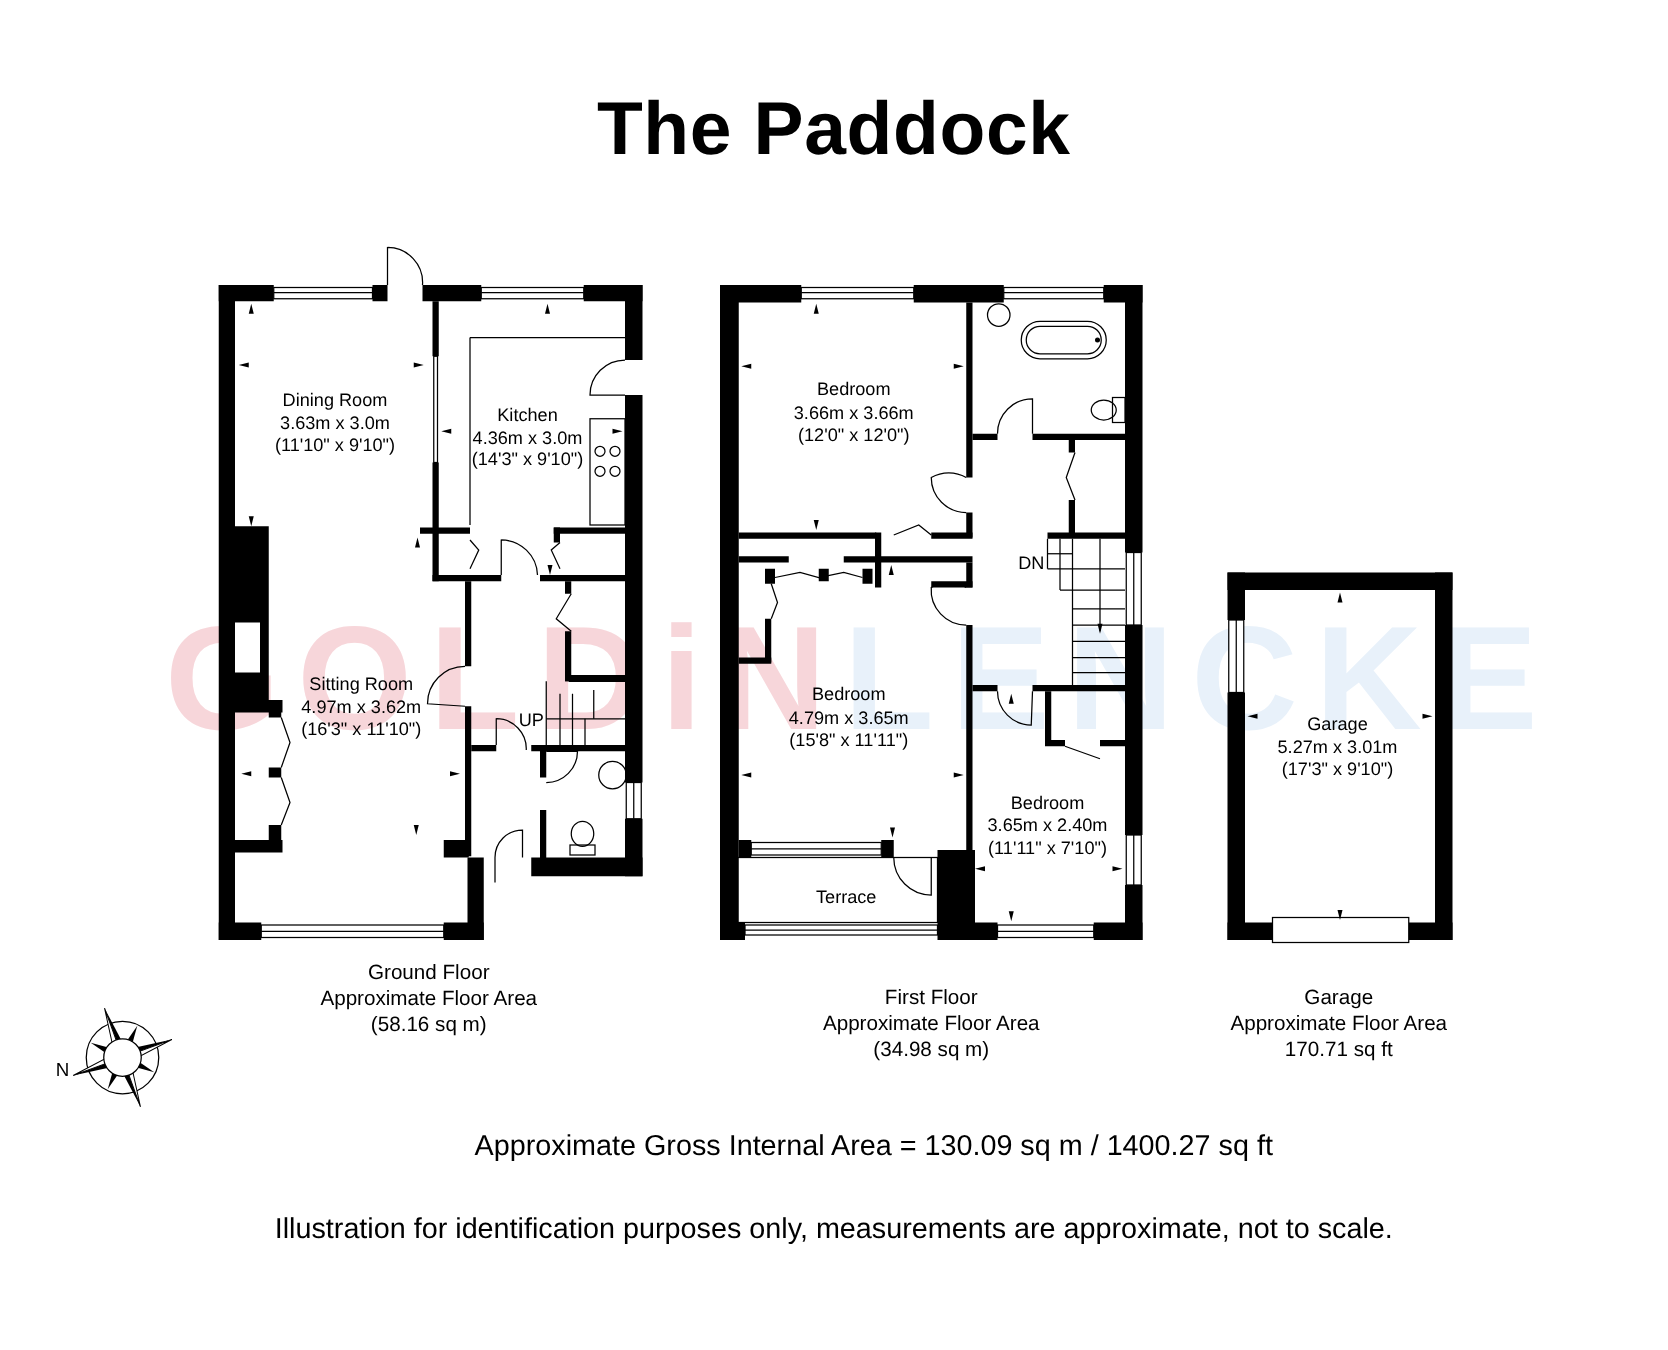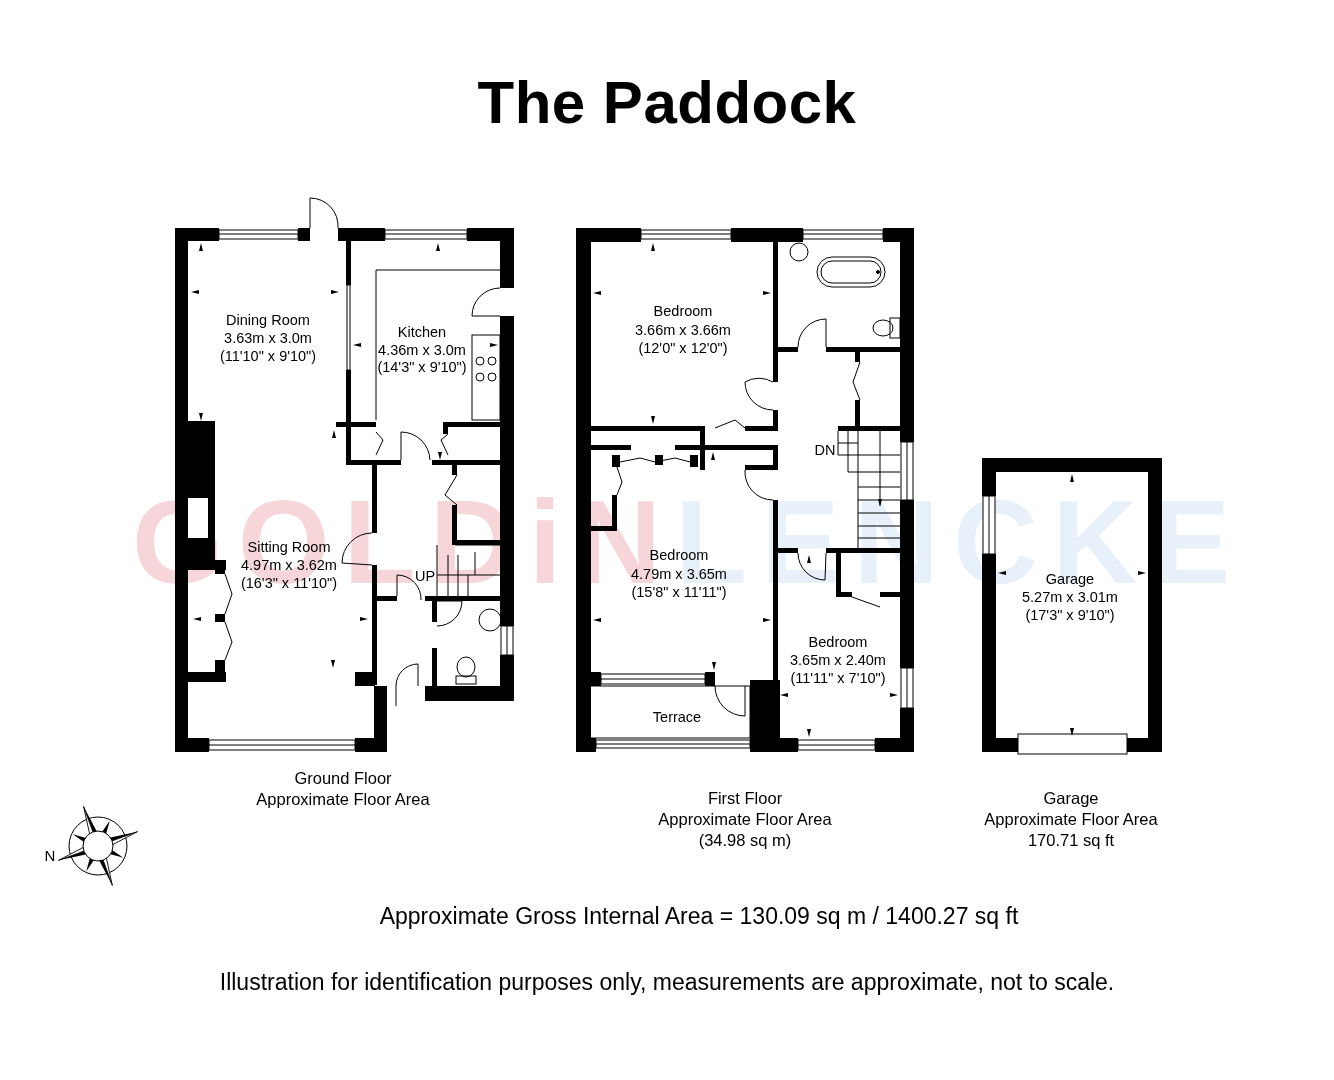--- a/index.html
+++ b/index.html
@@ -331,20 +331,21 @@
       </g>
     </g>
     <circle r="15" fill="#fff" stroke="#000" stroke-width="1"></circle>
   </g>
   <text x="50" y="861" font-family="Liberation Sans, sans-serif" font-size="15" fill="#000" text-anchor="middle">N</text>
 </svg>
 
 <div class="area-block" style="left:193px; top:768px;">
   <div>Ground Floor</div>
   <div>Approximate Floor Area</div>
+  <div>(58.16 sq m)</div>
 </div>
 <div class="area-block" style="left:595px; top:788px;">
   <div>First Floor</div>
   <div>Approximate Floor Area</div>
   <div>(34.98 sq m)</div>
 </div>
 <div class="area-block" style="left:921px; top:788px;">
   <div>Garage</div>
   <div>Approximate Floor Area</div>
   <div>170.71 sq ft</div>

